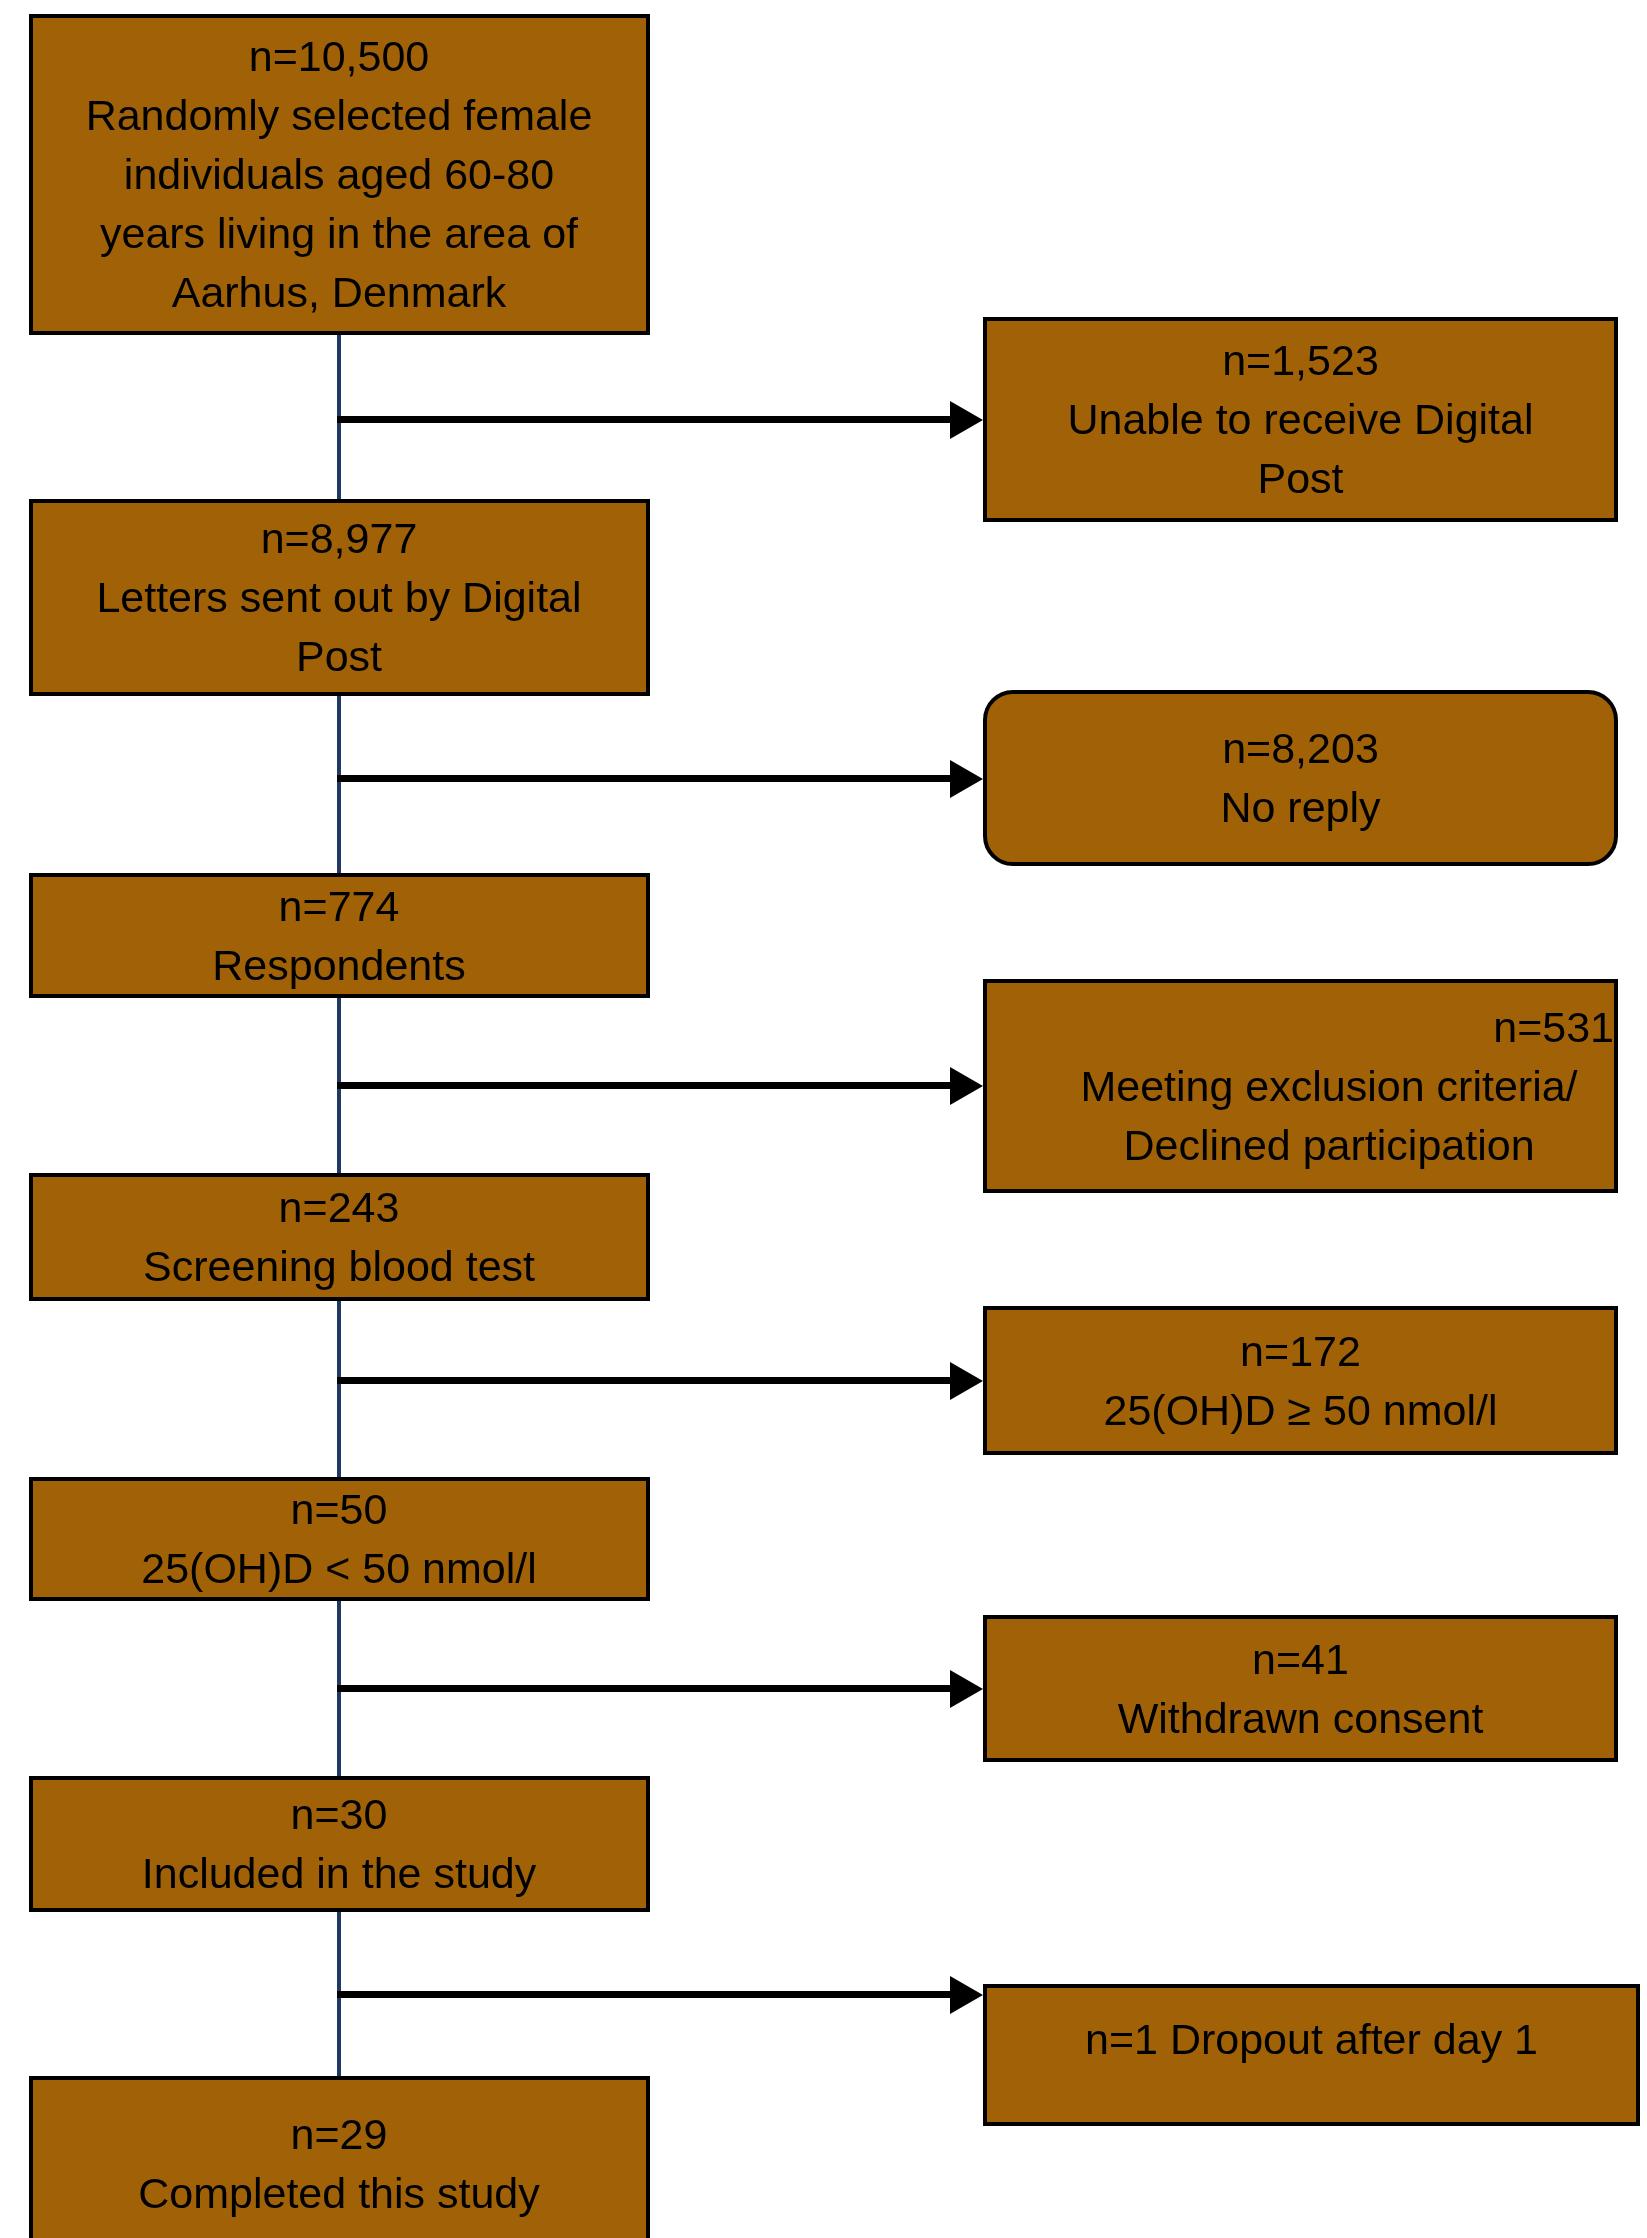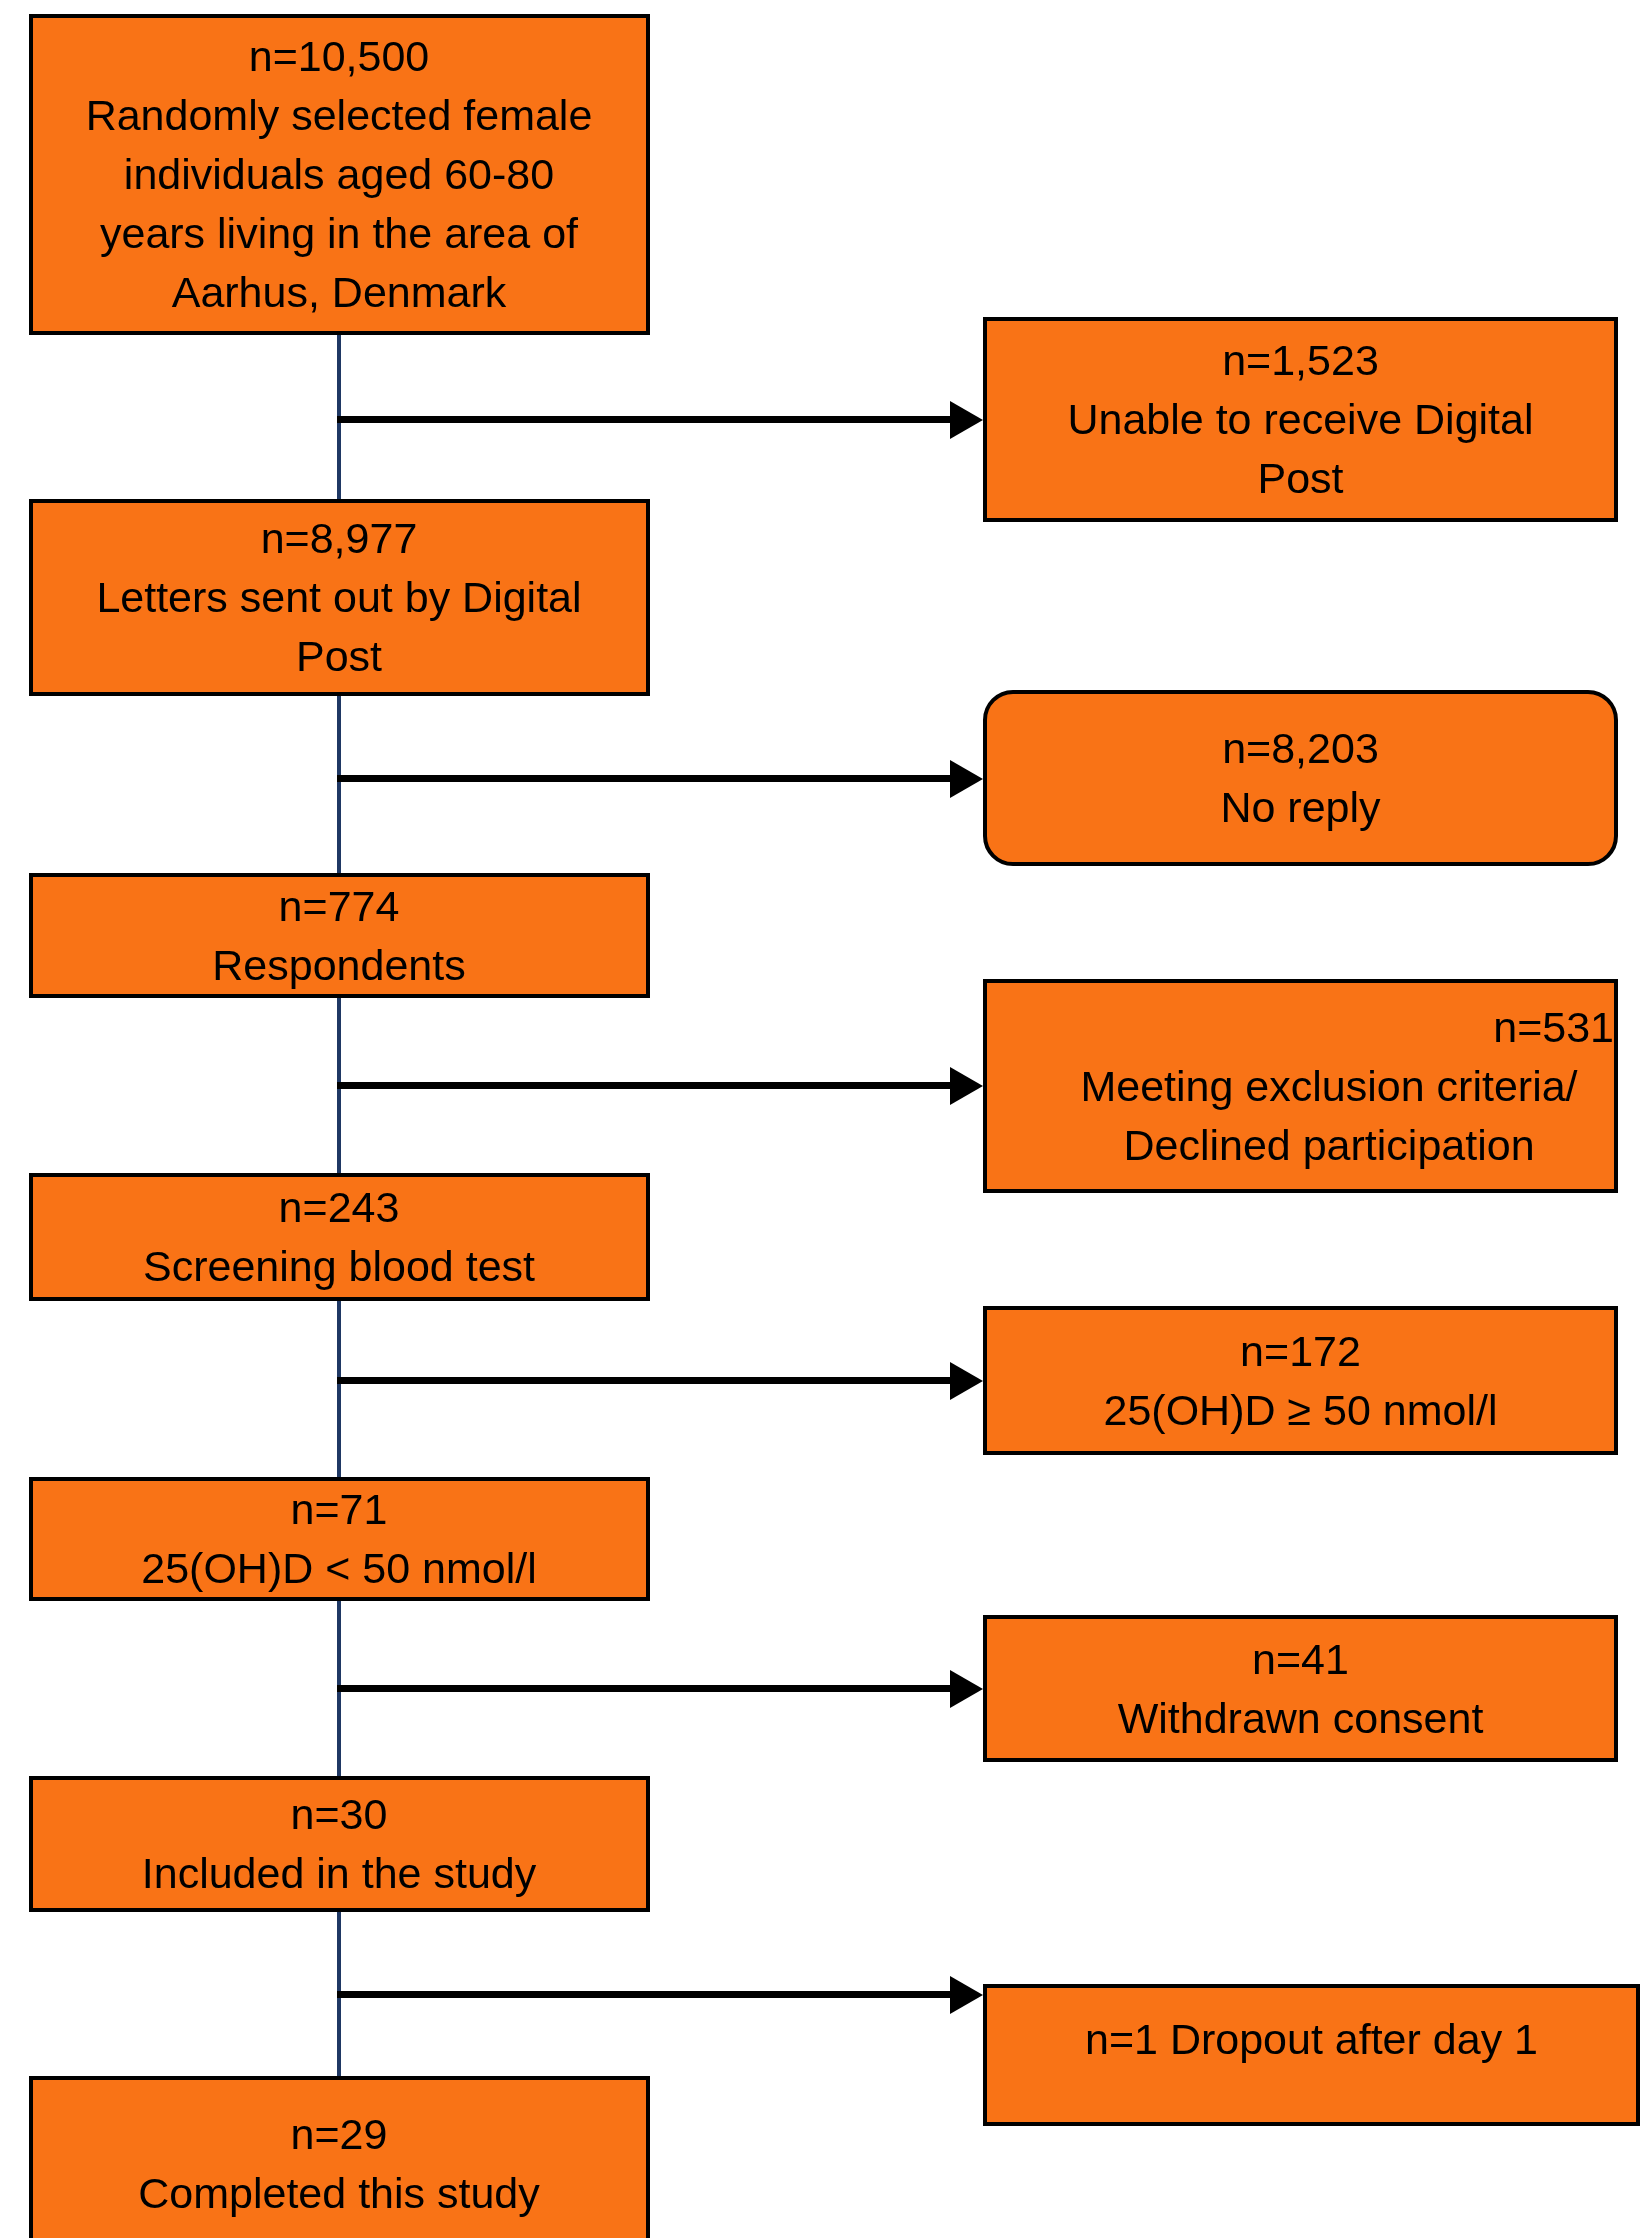--- a/index.html
+++ b/index.html
@@ -53,21 +53,21 @@
   .a2 { top: 758px; }
   .a3 { top: 1065px; }
   .a4 { top: 1360px; }
   .a5 { top: 1668px; }
   .a6 { top: 1974px; }
 
   
   .box {
     position: absolute;
     box-sizing: border-box;
-    background: #f97316;
+    background: #a16207;
     border: 4.6px solid #000000;
     display: flex;
     flex-direction: column;
     align-items: center;
     justify-content: center;
     text-align: center;
     font-size: 43px;
     line-height: 59px;
     z-index: 5;
   }
@@ -142,21 +142,21 @@
   </div>
   <div class="box left-col b3">
     <div class="n">n=774</div>
     <div class="label">Respondents</div>
   </div>
   <div class="box left-col b4">
     <div class="n">n=243</div>
     <div class="label">Screening blood test</div>
   </div>
   <div class="box left-col b5">
-    <div class="n">n=71</div>
+    <div class="n">n=50</div>
     <div class="label">25(OH)D &lt; 50 nmol/l</div>
   </div>
   <div class="box left-col b6">
     <div class="n">n=30</div>
     <div class="label">Included in the study</div>
   </div>
   <div class="box left-col b7">
     <div class="n">n=29</div>
     <div class="label">Completed this study</div>
   </div>

